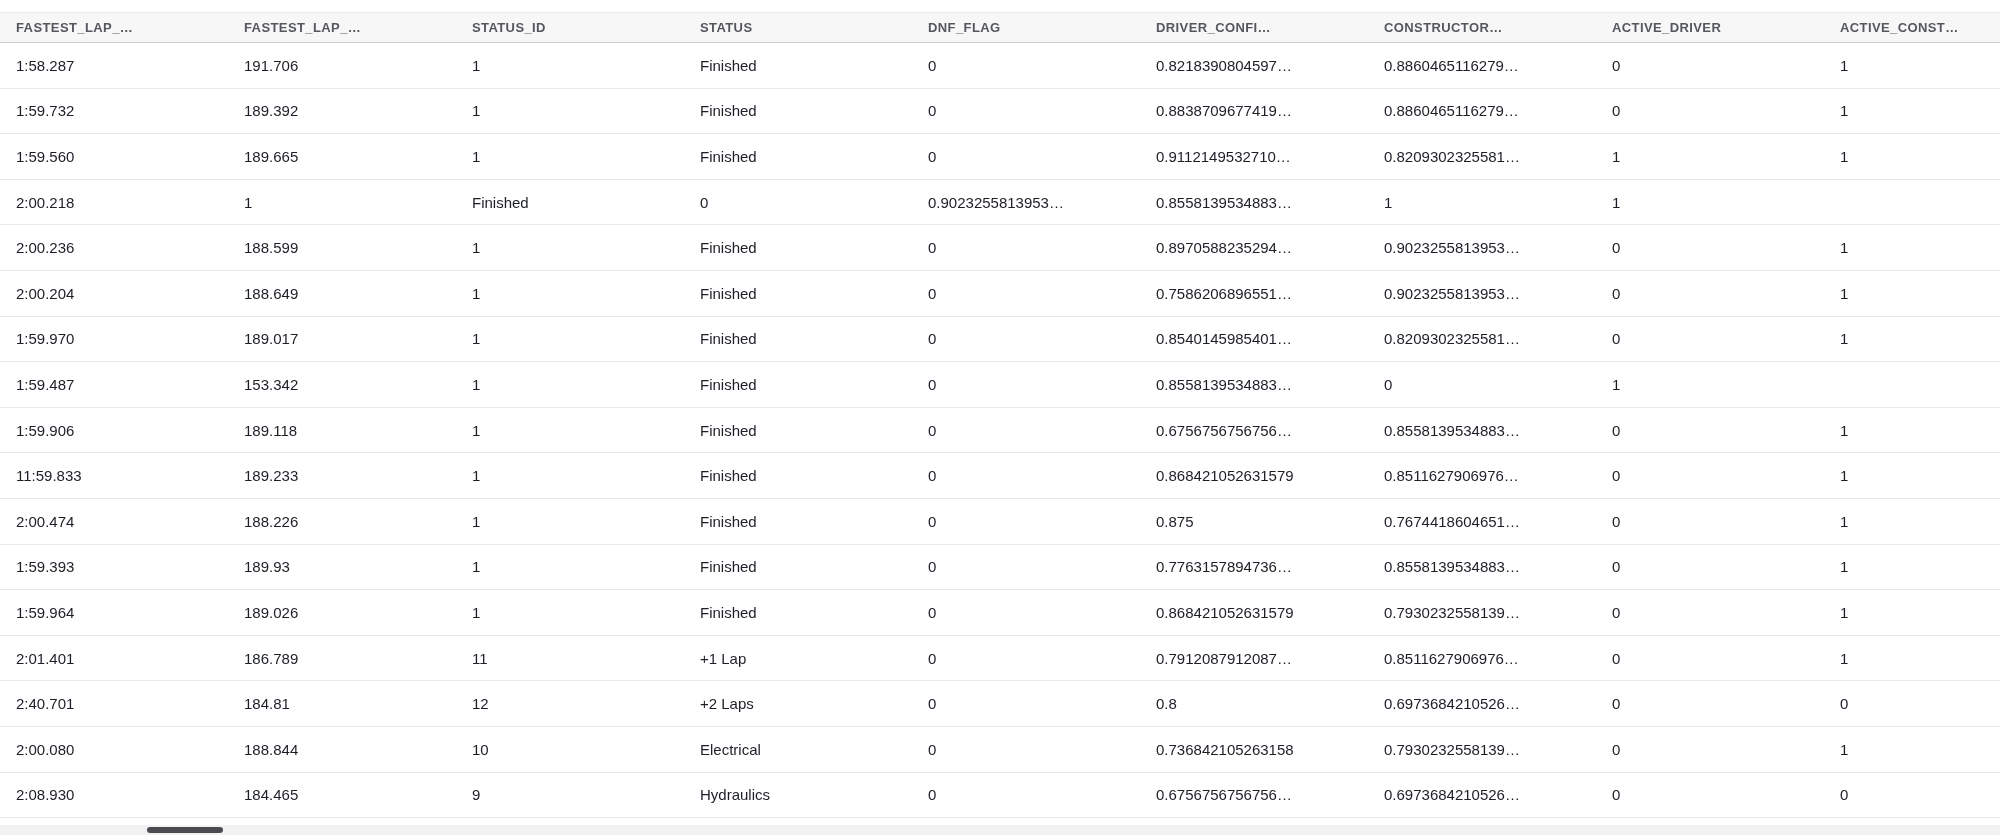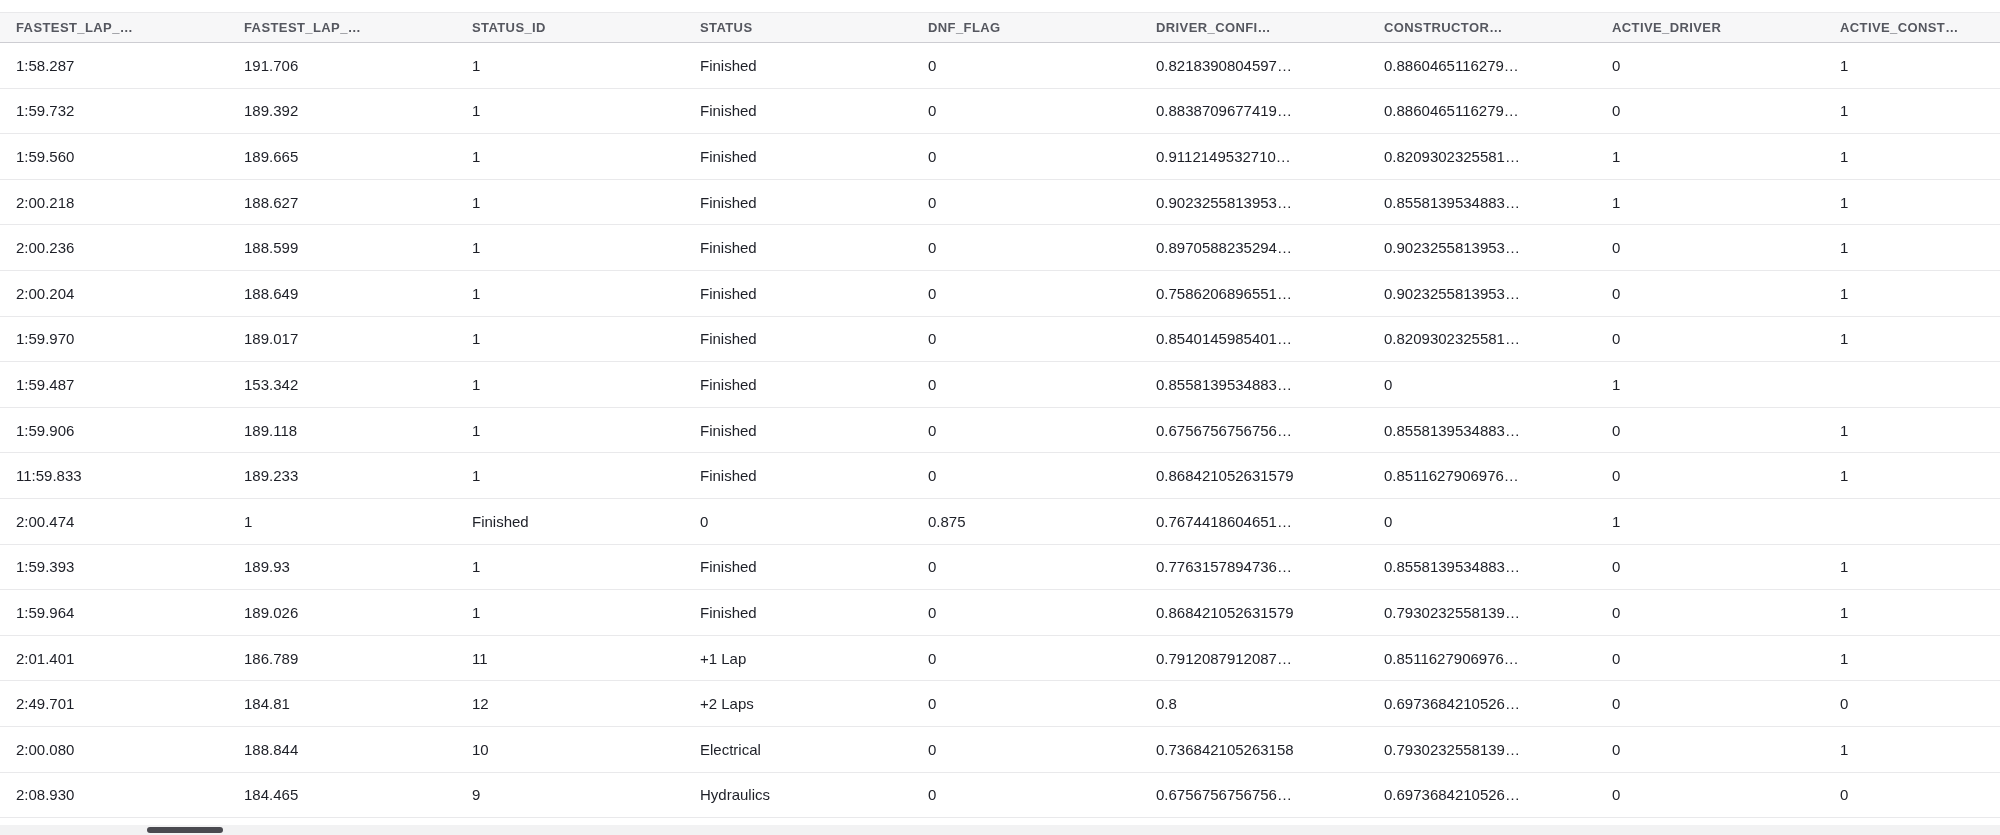--- a/index.html
+++ b/index.html
@@ -105,21 +105,20 @@
         <div class="tcell">1</div>
         <div class="tcell">Finished</div>
         <div class="tcell">0</div>
         <div class="tcell">0.9112149532710…</div>
         <div class="tcell">0.8209302325581…</div>
         <div class="tcell">1</div>
         <div class="tcell">1</div>
       </div>
       <div class="trow">
         <div class="tcell">2:00.218</div>
-        <div class="tcell">188.627</div>
         <div class="tcell">1</div>
         <div class="tcell">Finished</div>
         <div class="tcell">0</div>
         <div class="tcell">0.9023255813953…</div>
         <div class="tcell">0.8558139534883…</div>
         <div class="tcell">1</div>
         <div class="tcell">1</div>
       </div>
       <div class="trow">
         <div class="tcell">2:00.236</div>
@@ -181,20 +180,21 @@
         <div class="tcell">1</div>
         <div class="tcell">Finished</div>
         <div class="tcell">0</div>
         <div class="tcell">0.868421052631579</div>
         <div class="tcell">0.8511627906976…</div>
         <div class="tcell">0</div>
         <div class="tcell">1</div>
       </div>
       <div class="trow">
         <div class="tcell">2:00.474</div>
+        <div class="tcell">188.226</div>
         <div class="tcell">1</div>
         <div class="tcell">Finished</div>
         <div class="tcell">0</div>
         <div class="tcell">0.875</div>
         <div class="tcell">0.7674418604651…</div>
         <div class="tcell">0</div>
         <div class="tcell">1</div>
       </div>
       <div class="trow">
         <div class="tcell">1:59.393</div>
@@ -223,21 +223,21 @@
         <div class="tcell">186.789</div>
         <div class="tcell">11</div>
         <div class="tcell">+1 Lap</div>
         <div class="tcell">0</div>
         <div class="tcell">0.7912087912087…</div>
         <div class="tcell">0.8511627906976…</div>
         <div class="tcell">0</div>
         <div class="tcell">1</div>
       </div>
       <div class="trow">
-        <div class="tcell">2:49.701</div>
+        <div class="tcell">2:40.701</div>
         <div class="tcell">184.81</div>
         <div class="tcell">12</div>
         <div class="tcell">+2 Laps</div>
         <div class="tcell">0</div>
         <div class="tcell">0.8</div>
         <div class="tcell">0.6973684210526…</div>
         <div class="tcell">0</div>
         <div class="tcell">0</div>
       </div>
       <div class="trow">

